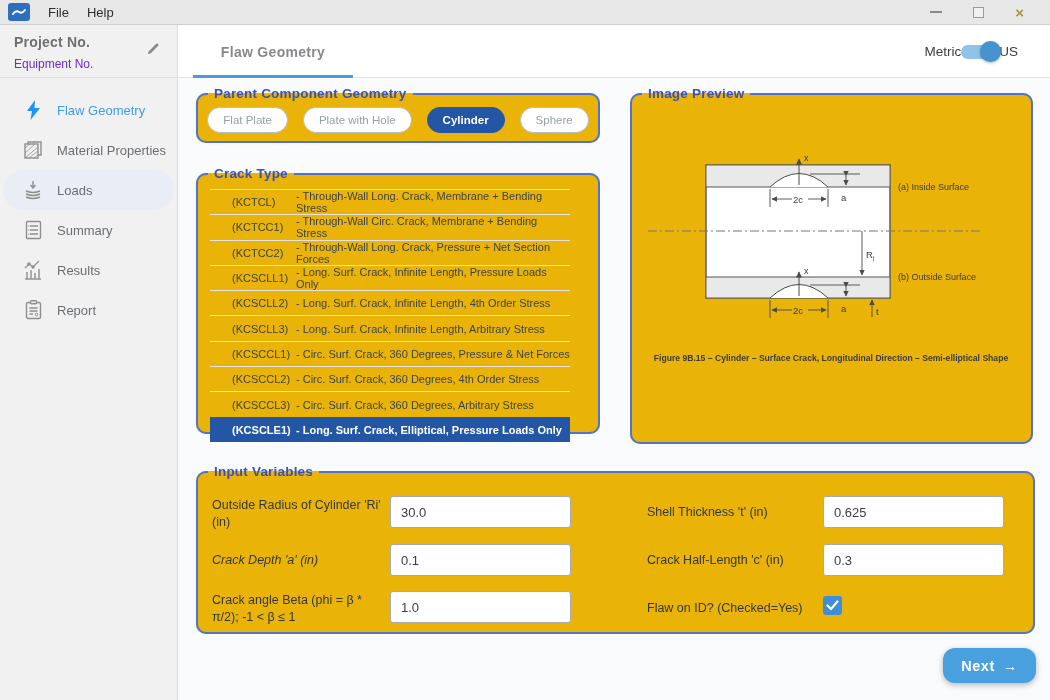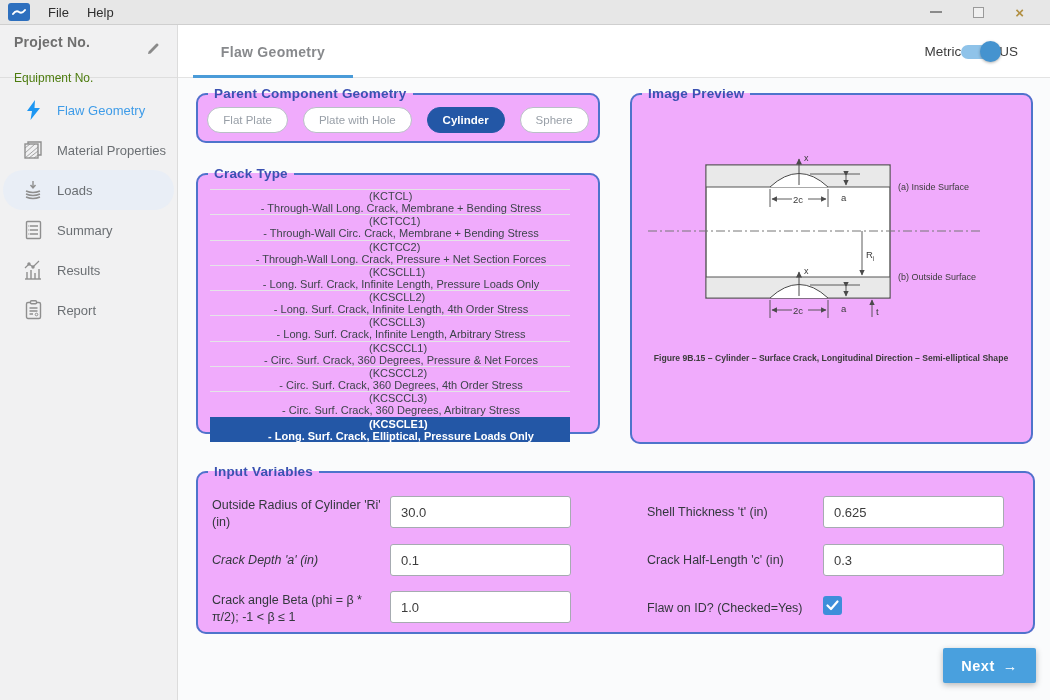--- a/index.html
+++ b/index.html
@@ -18,21 +18,21 @@
   .win-min { width:12px; height:2px; background:#8a8a8a; }
   .win-max { width:11px; height:11px; border:1.5px solid #9a9a9a; background:#f0f0f0; }
   .win-close { color:#b29043; font-size:15px; font-weight:bold; line-height:1; }
 
   
   .sidebar { position:absolute; left:0; top:25px; width:178px; height:675px;
     background:#f1f1f2; border-right:1px solid #dcdcdc; }
   .sidebar-header { height:53px; border-bottom:1px solid #dedede;
     padding:9px 12px 0 14px; position:relative; }
   .project-label { font-size:14px; font-weight:bold; color:#6f6f6f; letter-spacing:.2px; }
-  .equipment-label { font-size:12px; color:#4d7c0f; margin-top:21px; }
+  .equipment-label { font-size:12px; color:#6d28d9; margin-top:7px; }
   .edit-pencil { position:absolute; right:16px; top:16px; }
   .nav { padding-top:12px; }
   .nav-item { height:40px; display:flex; align-items:center; gap:13px;
     padding-left:19px; margin:0 3px; border-radius:20px; cursor:pointer; }
   .nav-item.hover { background:#e9eef6; }
   .nav-label { font-size:13px; color:#6b6f73; }
   .nav-item.active .nav-label { color:#3f9ce8; }
   .nav-icon { width:22px; display:flex; justify-content:center; }
 
   
@@ -47,59 +47,59 @@
     display:flex; align-items:center; gap:0; }
   .unit-label { font-size:13.5px; color:#3d3d3d; }
   .toggle { width:38px; height:14px; background:#8fc3e9; border-radius:7px;
     position:relative; cursor:pointer; }
   .toggle-knob { position:absolute; right:-2px; top:-4px; width:21px; height:21px;
     border-radius:50%; background:#4593cf; box-shadow:0 1px 3px rgba(0,0,0,.3); }
 
   
   .content { position:absolute; left:178px; top:78px; width:872px; height:622px; }
   fieldset { position:absolute; border:2px solid #4e74cb; border-radius:10px;
-    background:#f0abfc; }
+    background:#eab308; }
   legend { margin-left:10px; padding:0 6px; font-size:13.5px; font-weight:bold;
     color:#3b52b2; letter-spacing:.2px; }
   #fs-parent { left:18px; top:8px;  width:404px; height:57px; }
   #fs-crack  { left:18px; top:88px; width:404px; height:268px; }
   #fs-preview{ left:452px; top:8px; width:403px; height:358px; }
   #fs-input  { left:18px; top:386px; width:839px; height:170px; }
 
   
   .pill-row { display:flex; justify-content:center; align-items:flex-end; gap:15px;
     padding-top:6px; }
   .pill { border:1px solid #b9bfc7; border-radius:14px; background:#fff;
     padding:6px 15px; font-size:11.5px; color:#989fa7; cursor:pointer; }
   .pill.selected { background:#2357a6; border-color:#2357a6; color:#fff;
     font-weight:bold; }
 
   
   .crack-list { margin:8px 28px 0 12px; }
   .crack-row { display:flex; align-items:center; height:25.3px;
     border-top:1px solid #e4e4e7; padding-left:22px; cursor:pointer;
-    font-size:11px; color:#3d444b;flex-direction:column; }
+    font-size:11px; color:#3d444b; }
   .crack-code { width:64px; flex:none; }
   .crack-row.selected { background:#2357a6; color:#fff; font-weight:bold;
     border-top-color:transparent; }
 
   
   .figure-wrap { position:absolute; left:0; top:0; width:399px; height:340px; }
 
   
   .iv-label { position:absolute; font-size:12.5px; color:#33383d; line-height:1.35; }
   .iv-input { position:absolute; width:181px; height:32px; border:1px solid #a6abb1;
     border-radius:3px; font-size:13px; color:#3c3c3c; padding:0 10px;
     font-family:"Liberation Sans", sans-serif; background:#fff; }
   .checkbox { position:absolute; width:19px; height:19px; background:#3e8eda;
     border-radius:3px; display:flex; align-items:center; justify-content:center;
     cursor:pointer; }
 
   .next-btn { position:absolute; right:14px; top:570px; width:93px; height:35px;
-    background:#49a0de; border:none; border-radius:2px; color:#fff;
+    background:#49a0de; border:none; border-radius:12px; color:#fff;
     font-size:14.5px; font-weight:bold; letter-spacing:.5px; cursor:pointer;
     box-shadow:0 2px 6px rgba(0,0,0,.28); display:flex; align-items:center;
     justify-content:center; gap:8px; font-family:"Liberation Sans", sans-serif; }
 </style>
 </head>
 <body>
 
 <div class="titlebar">
   <div class="app-icon">
     <svg width="14" height="10" viewBox="0 0 14 10">

